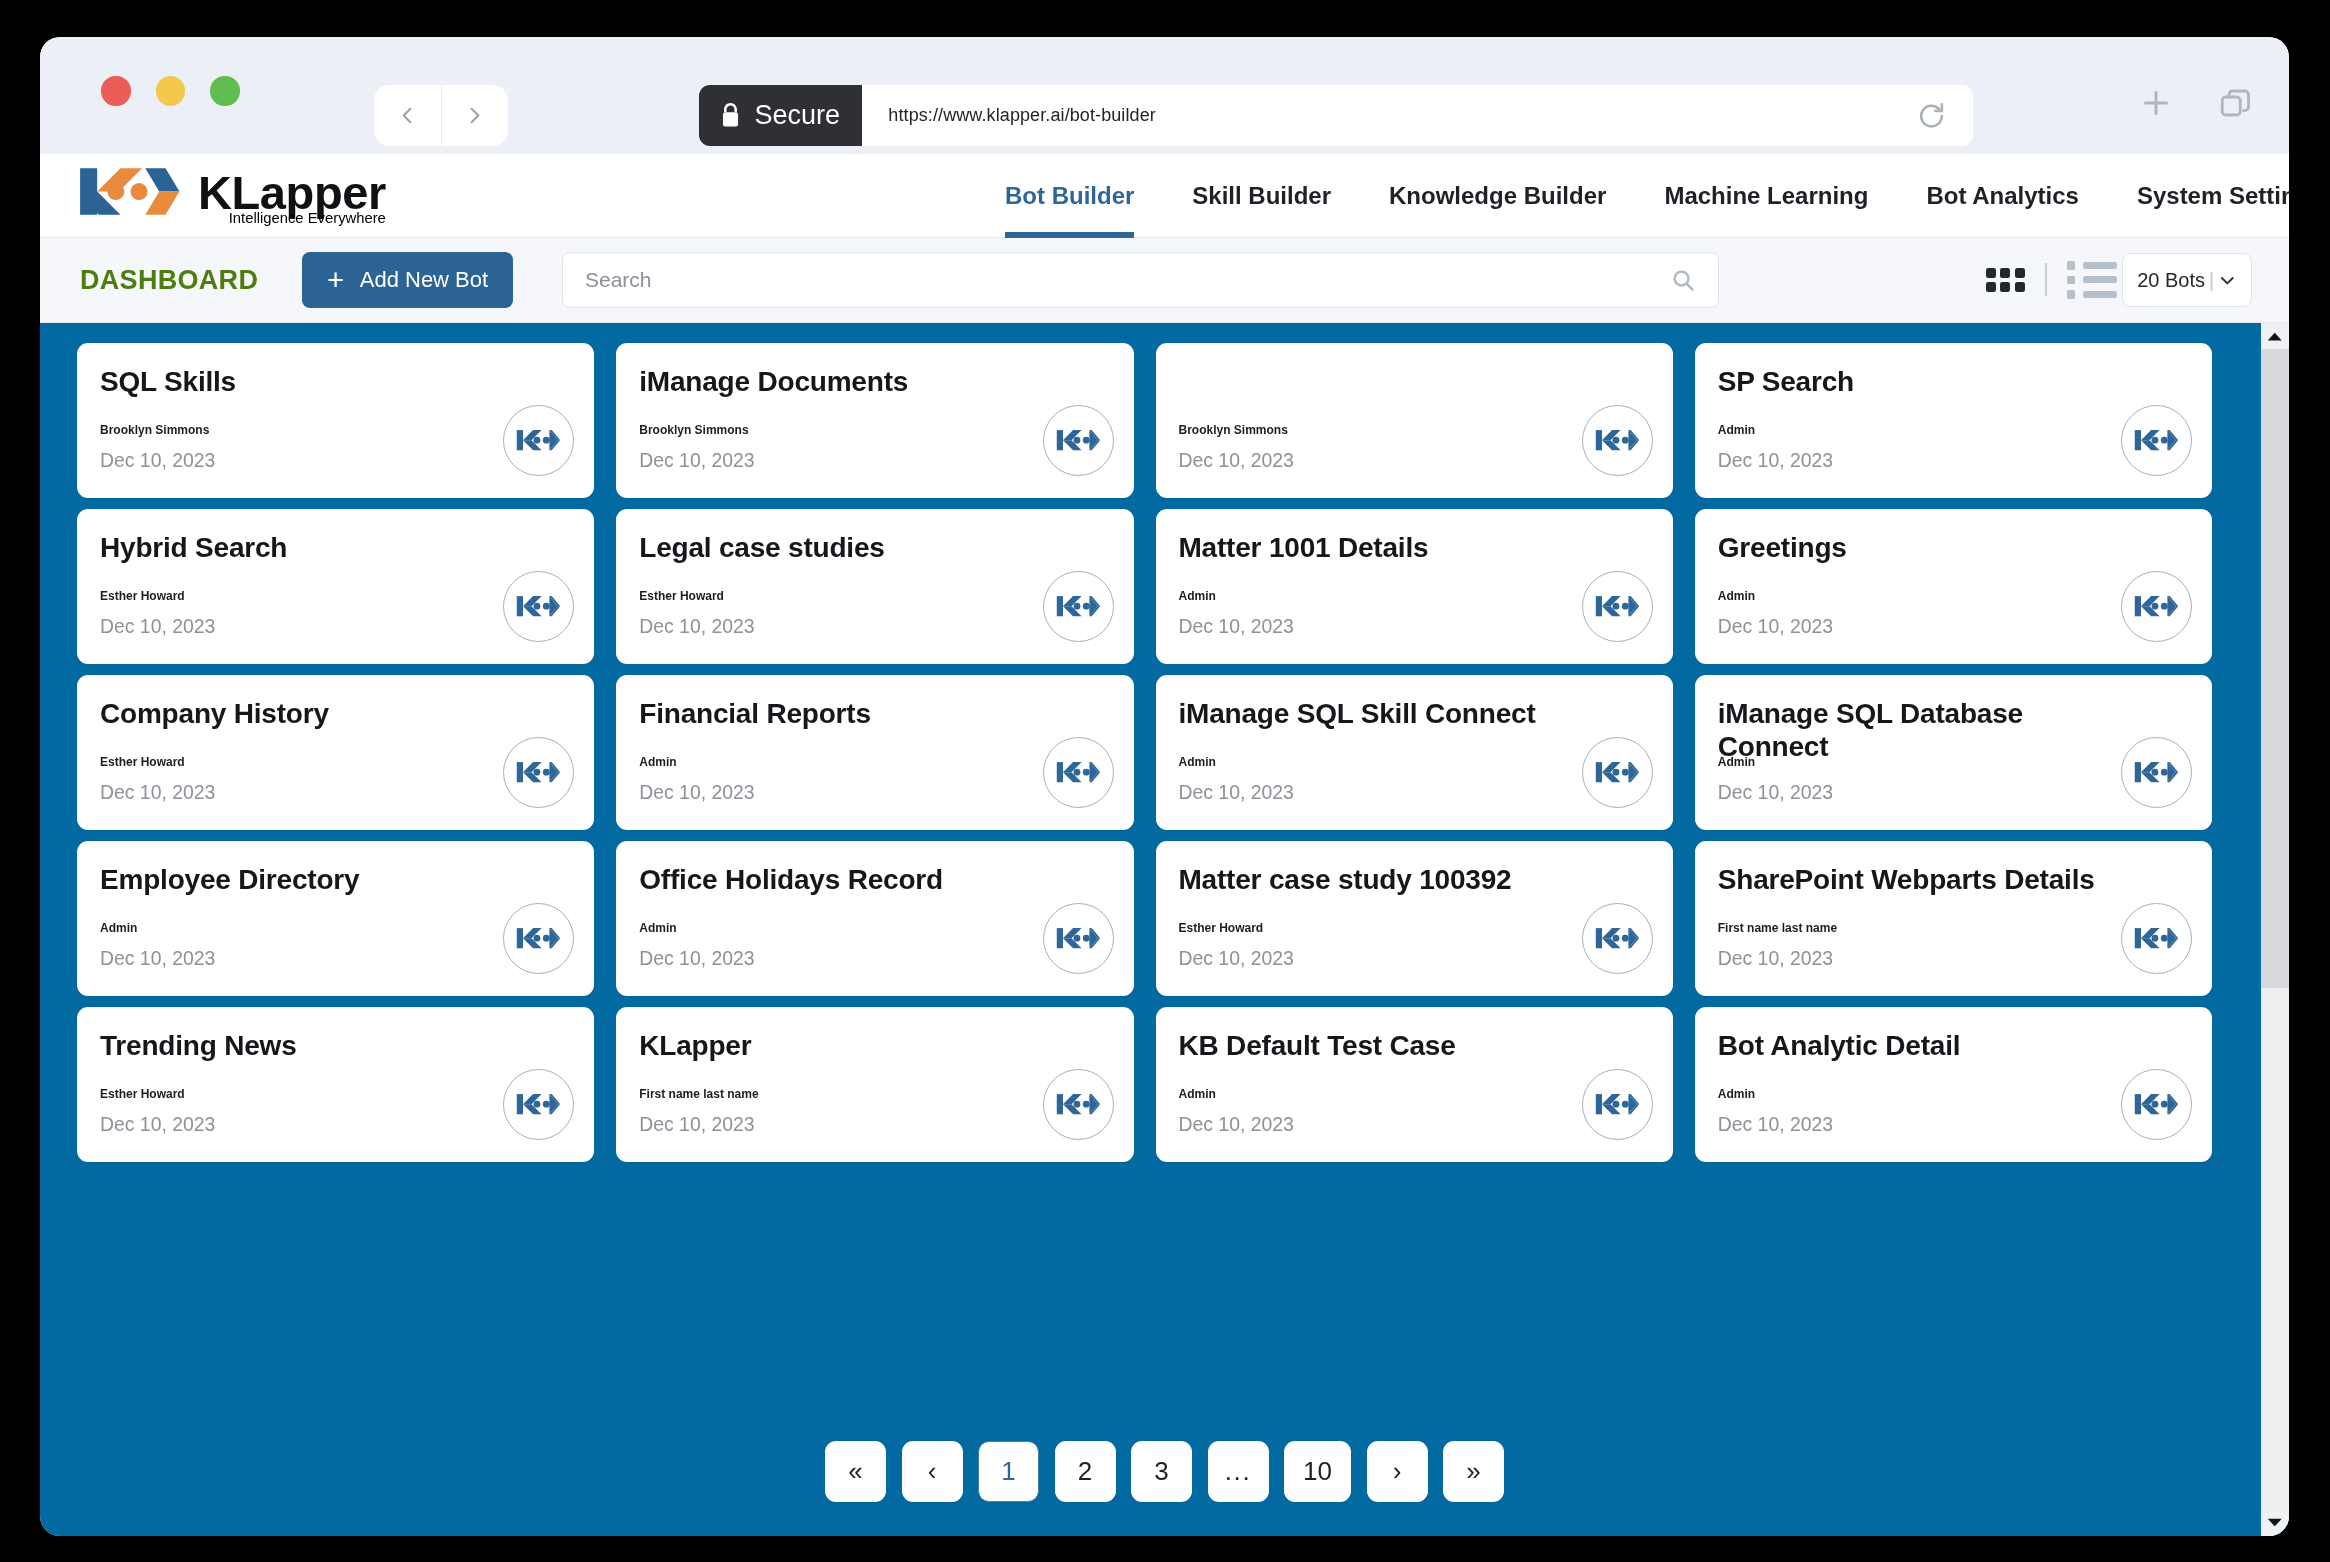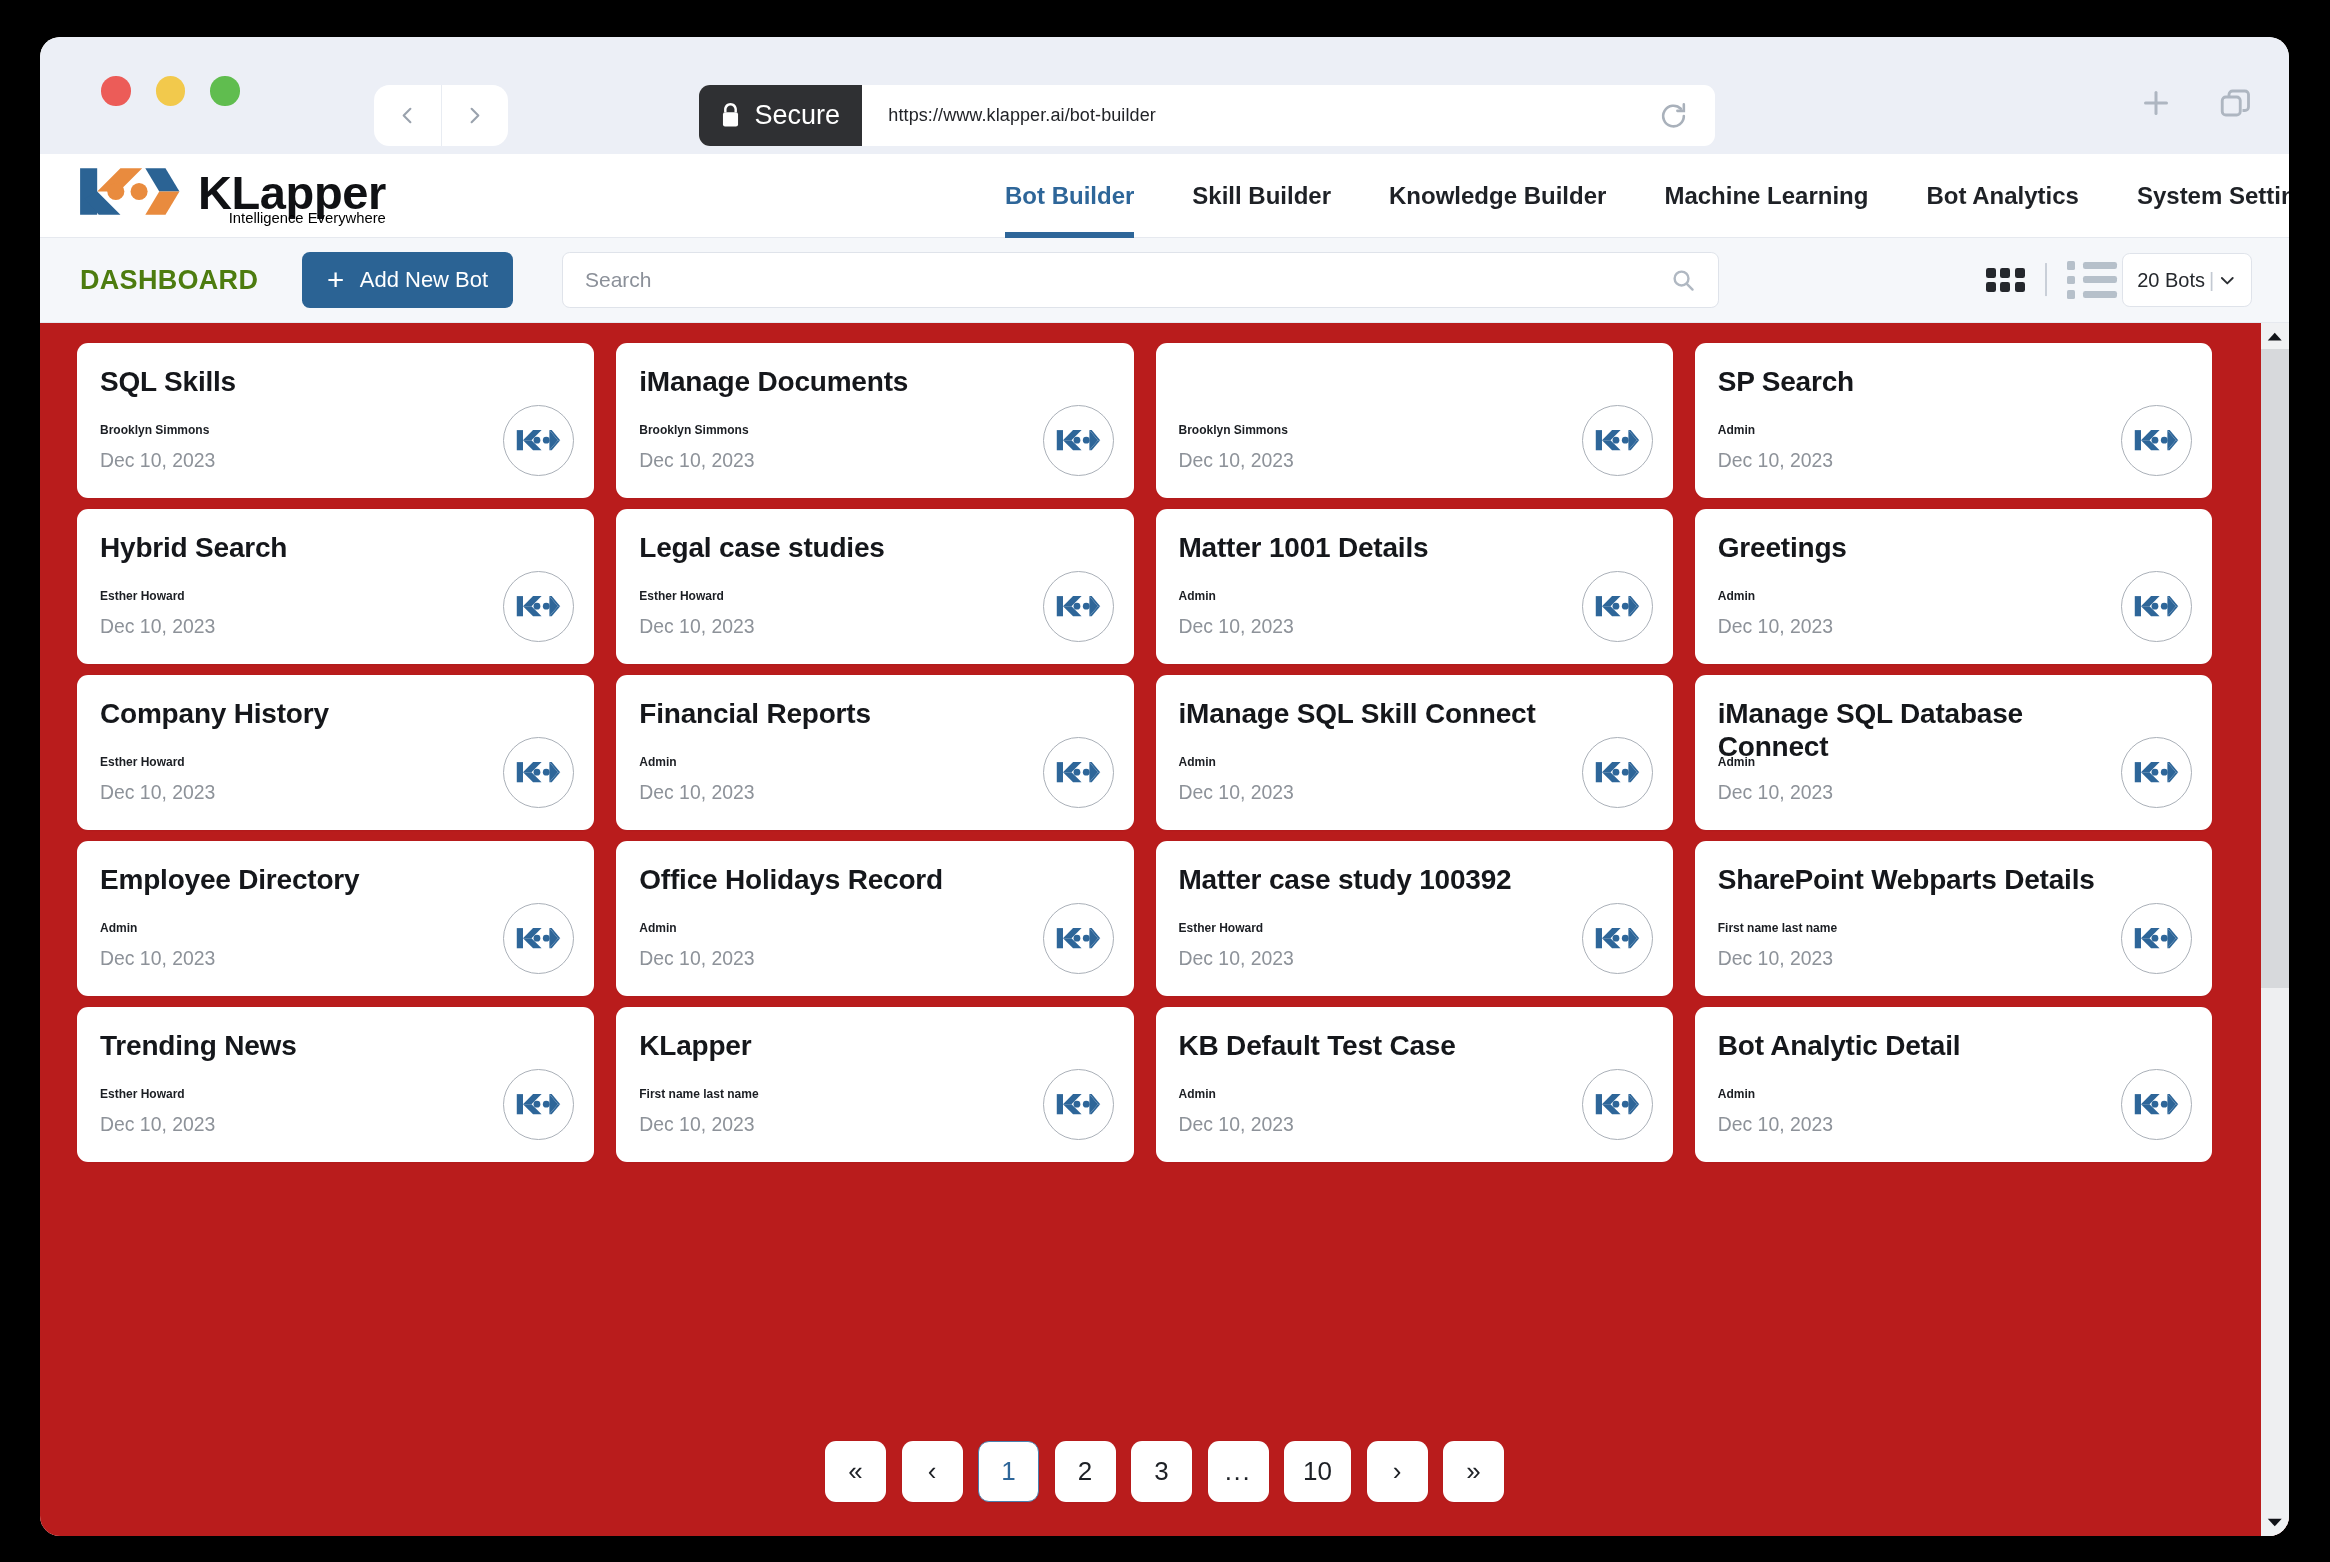--- a/index.html
+++ b/index.html
@@ -50,21 +50,21 @@
     flex: 1;
     display: flex; align-items: center; justify-content: center;
     color: #9aa2ad;
   }
   .navbtn + .navbtn { border-left: 1.6px solid #e8ecf2; }
   .navbtn svg { width: 23px; height: 23px; }
 
   .urlbar {
     position: absolute;
     left: 659px; top: 48px;
-    width: 1016px; height: 61px;
+    width: 1274px; height: 61px;
     background: #ffffff;
     border-radius: 11px;
     display: flex; align-items: center;
   }
   .secure-badge {
     height: 61px;
     background: #2f3033;
     border-radius: 11px 0 0 11px;
     display: flex; align-items: center; gap: 12.4px;
     padding: 0 22px 0 20px;
@@ -218,21 +218,21 @@
     font-size: 20px; color: #25282d;
     cursor: pointer;
   }
   .bots-sep { color: #c3c9d2; font-weight: 300; }
   .chev-dn { width: 18.6px; height: 18.6px; color: #2b2e33; display: block; }
 
   
   .content {
     position: relative;
     height: 1213px;
-    background: #b91c1c;
+    background: #0369a1;
     overflow: hidden;
   }
   .cards-grid {
     position: absolute;
     left: 37px; top: 20px;
     width: 2135px;
     display: grid;
     grid-template-columns: repeat(4, 1fr);
     column-gap: 22px;
     row-gap: 11px;

